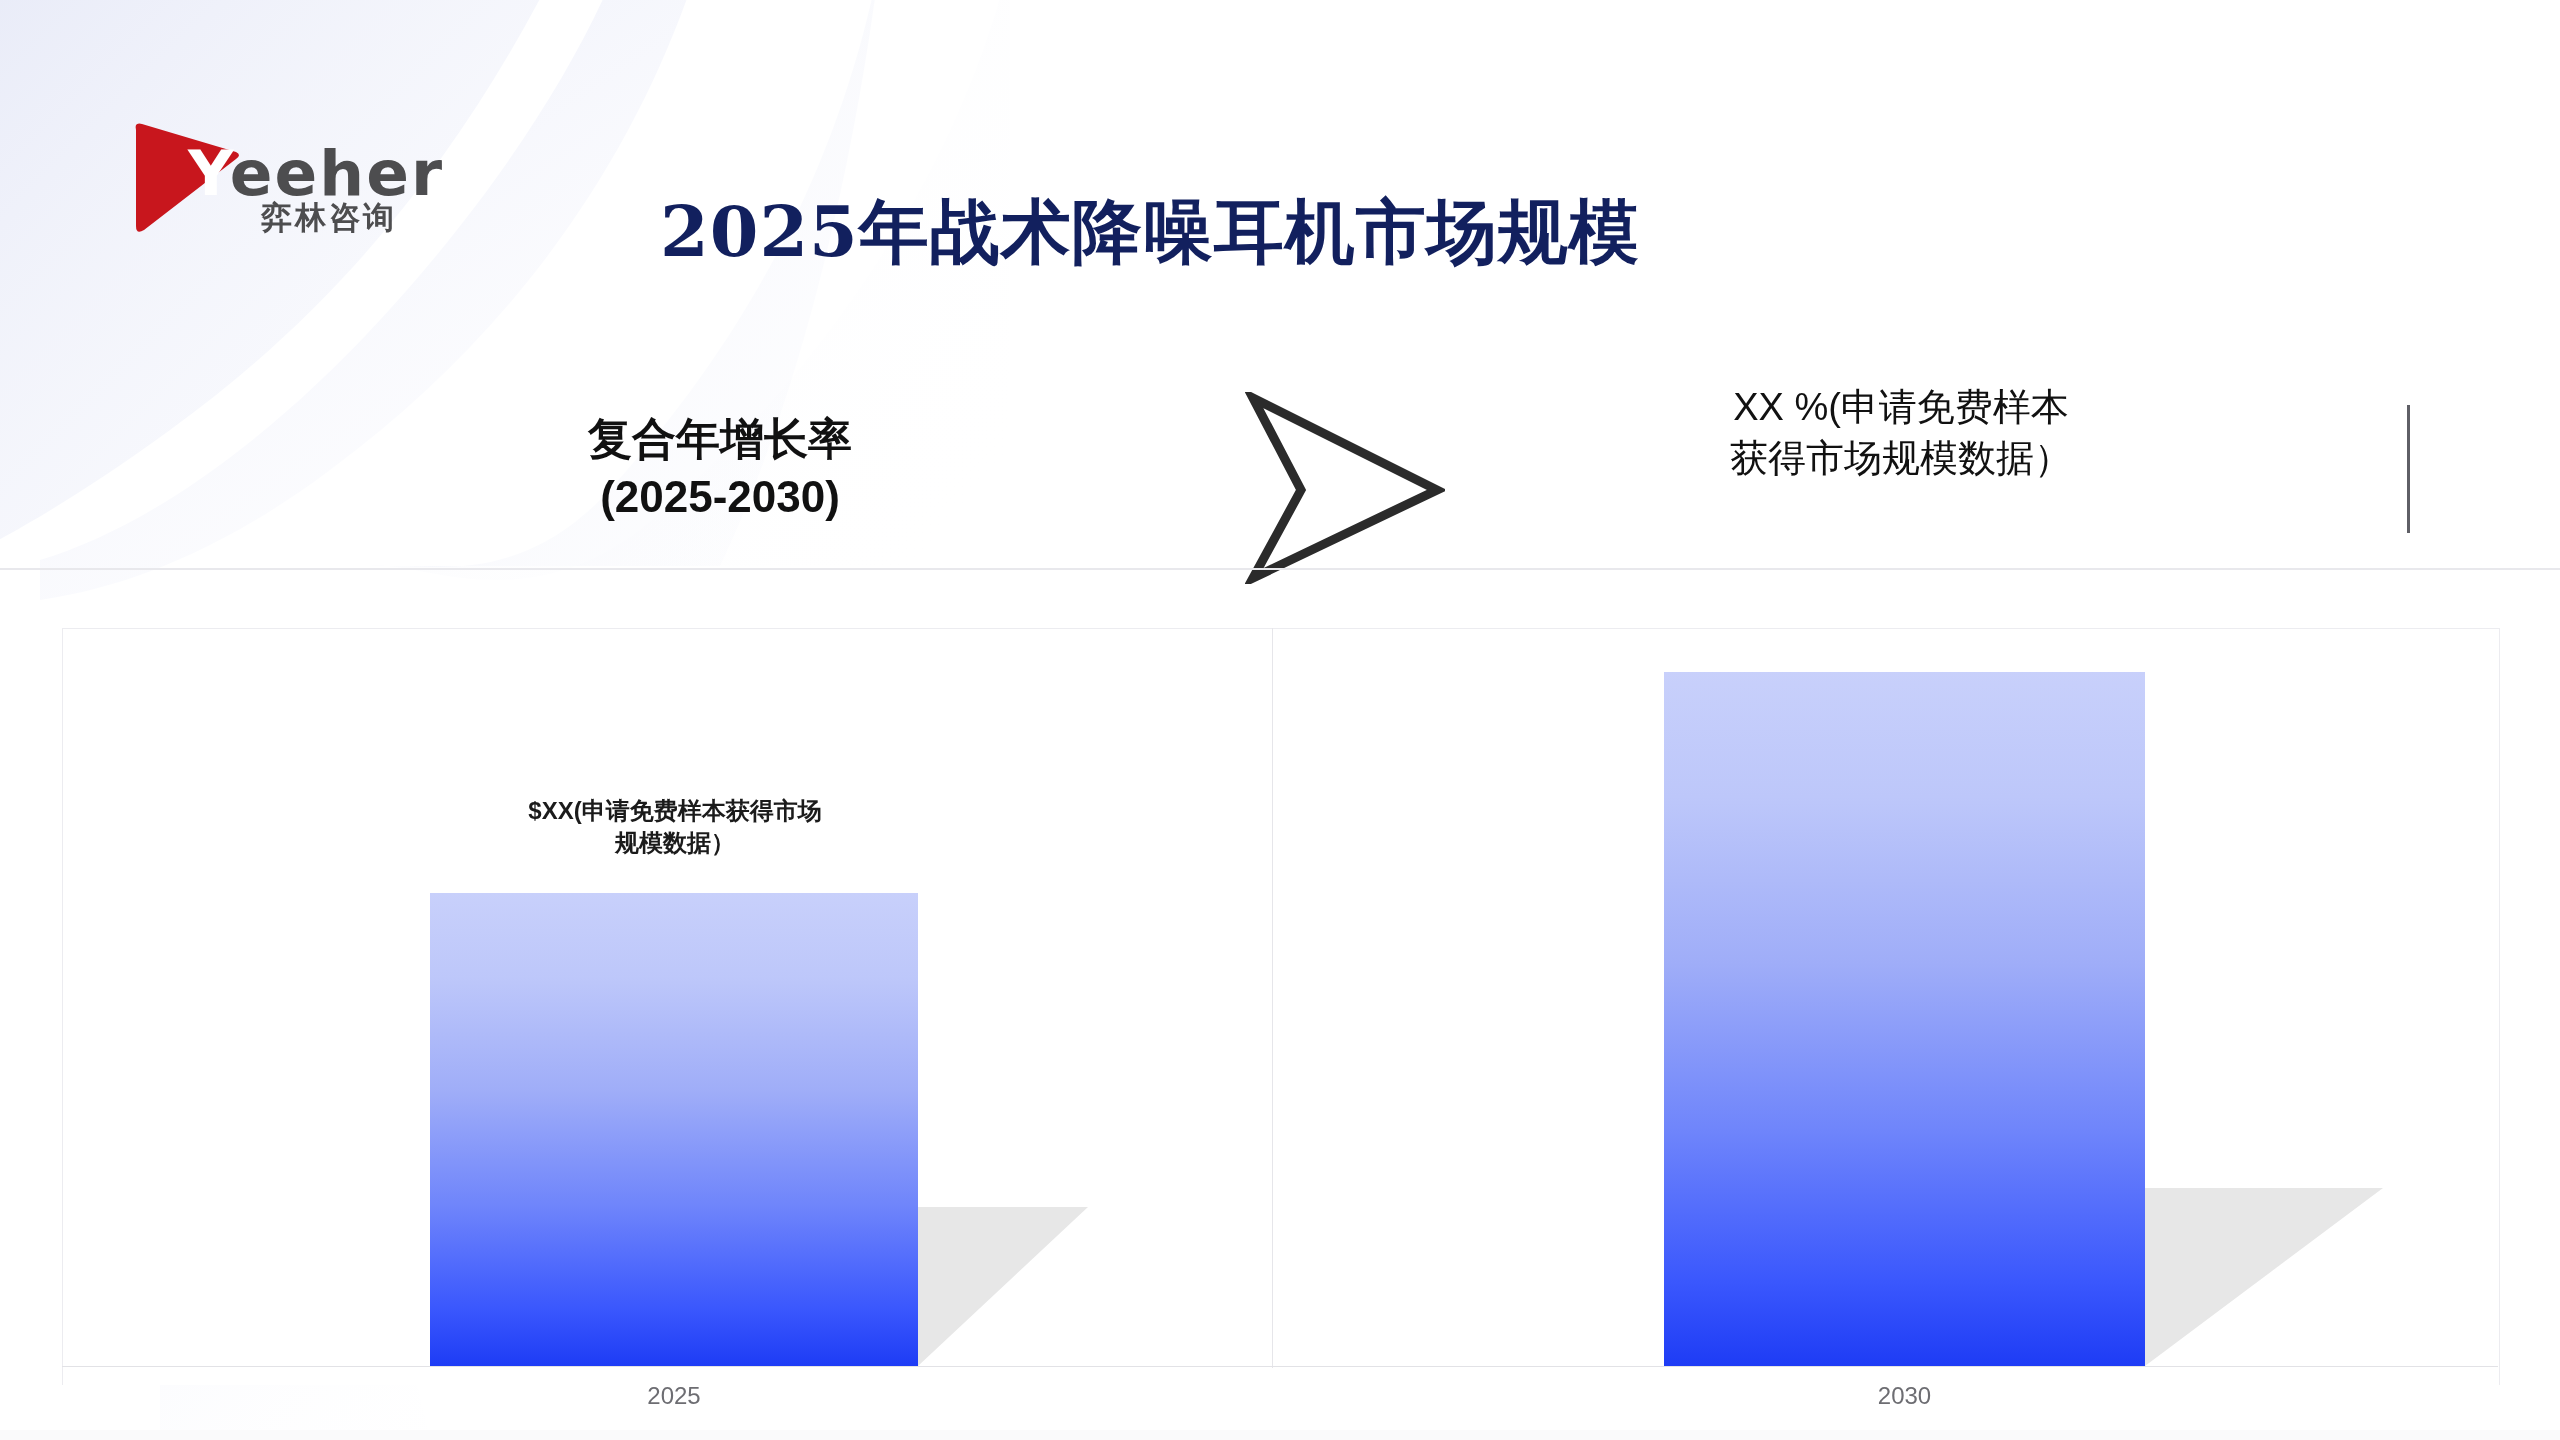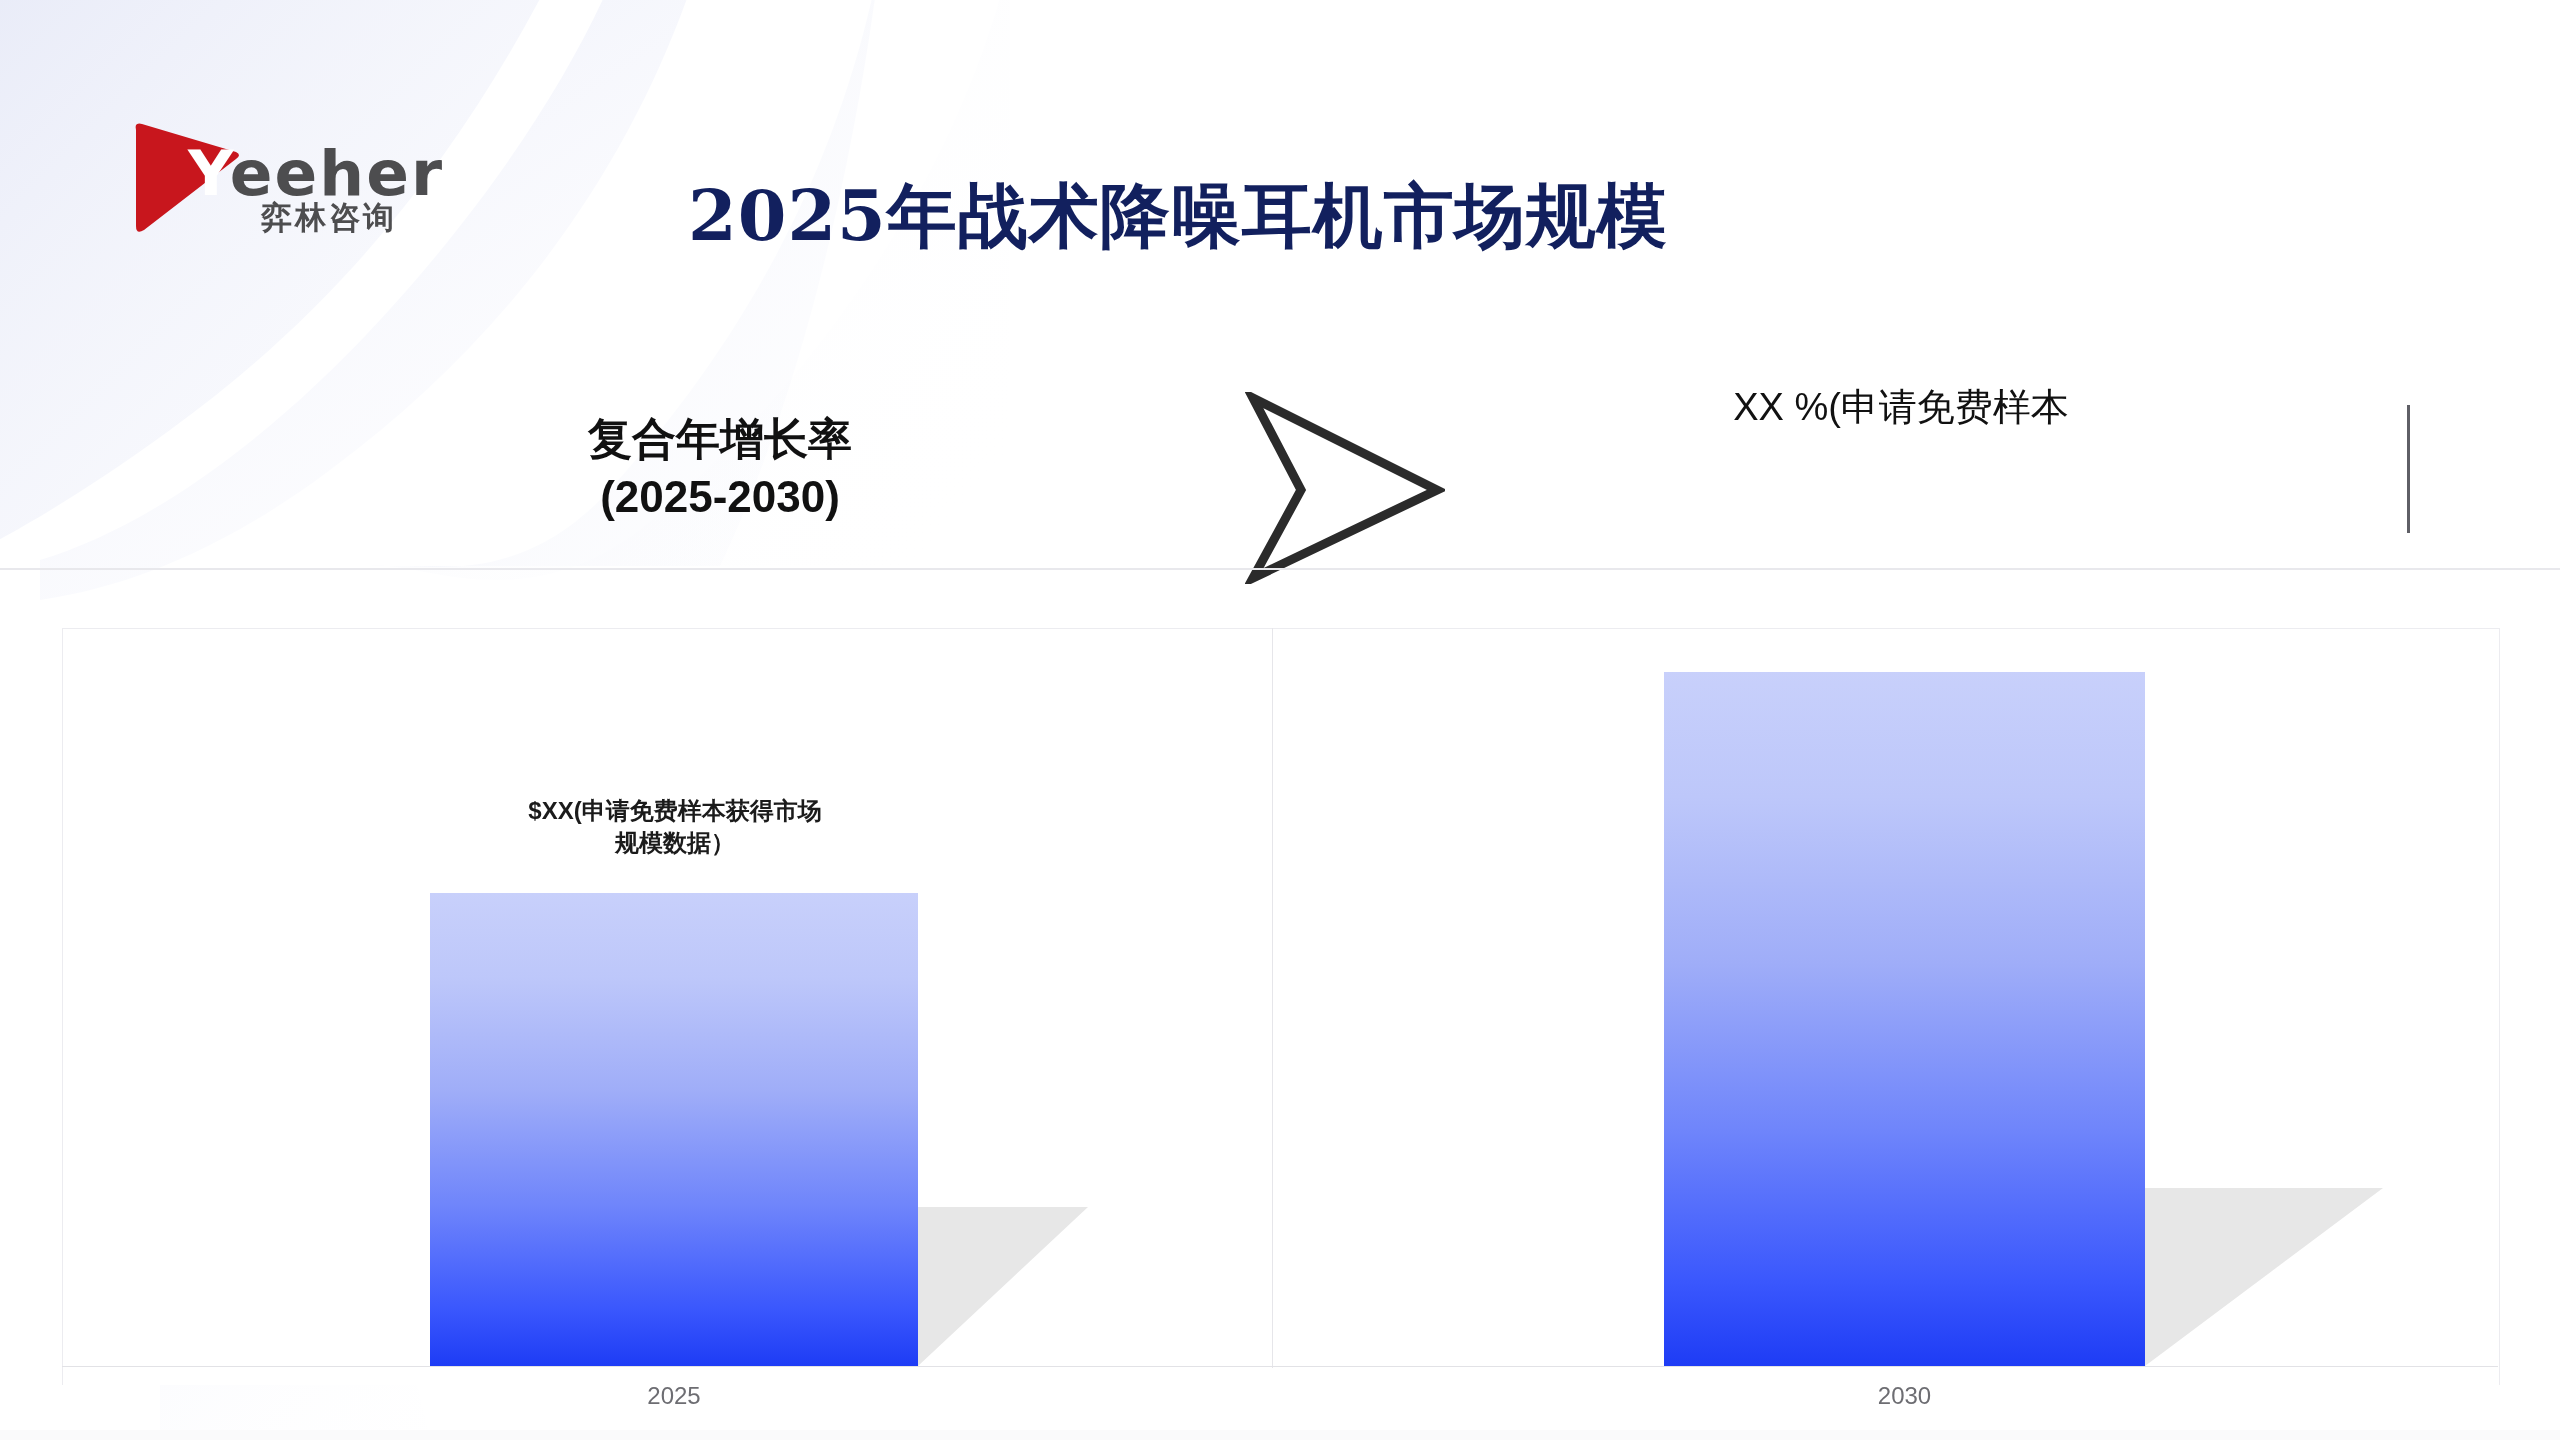--- a/index.html
+++ b/index.html
@@ -67,28 +67,27 @@
     font-weight: 700;
     font-size: 31px;
     letter-spacing: 3px;
     color: #4d4d4f;
     line-height: 1;
   }
 
   #main-title {
     position: absolute;
     left: 660px;
-    top: 170px;
+    top: 186px;
     font-family: "DejaVu Serif", "Liberation Serif", serif;
     font-weight: 700;
     font-size: 70px;
     color: #12205e;
     letter-spacing: 1px;
     white-space: nowrap;
-    margin-left: 28px;
   }
 
   
   #cagr-label {
     position: absolute;
     left: 520px;
     top: 410px;
     width: 400px;
     text-align: center;
     font-size: 44px;
@@ -245,20 +244,21 @@
     <div>复合年增长率</div>
     <div>(2025-2030)</div>
   </div>
 
   <svg id="cagr-arrow" viewBox="0 0 200 192" aria-hidden="true">
     <path d="M 8 6 L 192 98 L 8 186 L 56 98 Z" fill="none" stroke="#2b2b2b" stroke-width="9" stroke-linejoin="miter" stroke-linecap="square"></path>
   </svg>
 
   <div id="cagr-value">
     <div>XX %(申请免费样本</div>
+    <div>获得市场规模数据）</div>
   </div>
 
   <div id="right-rule"></div>
 </div>
 
 <div id="chart-sep"></div>
 <div id="chart-card"></div>
 <div id="panel-divider"></div>
 
 <div class="bar-group" style="left:0; top:0; width:0; height:0;">

